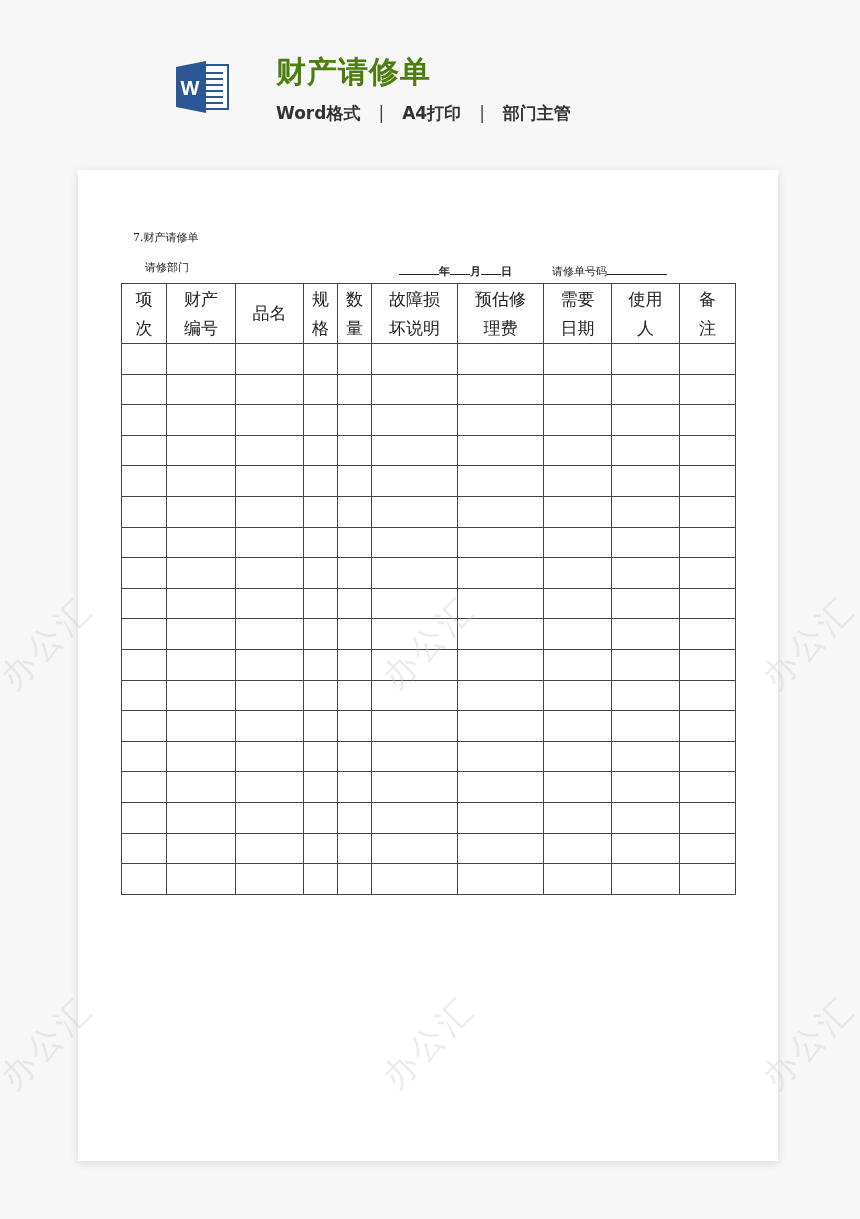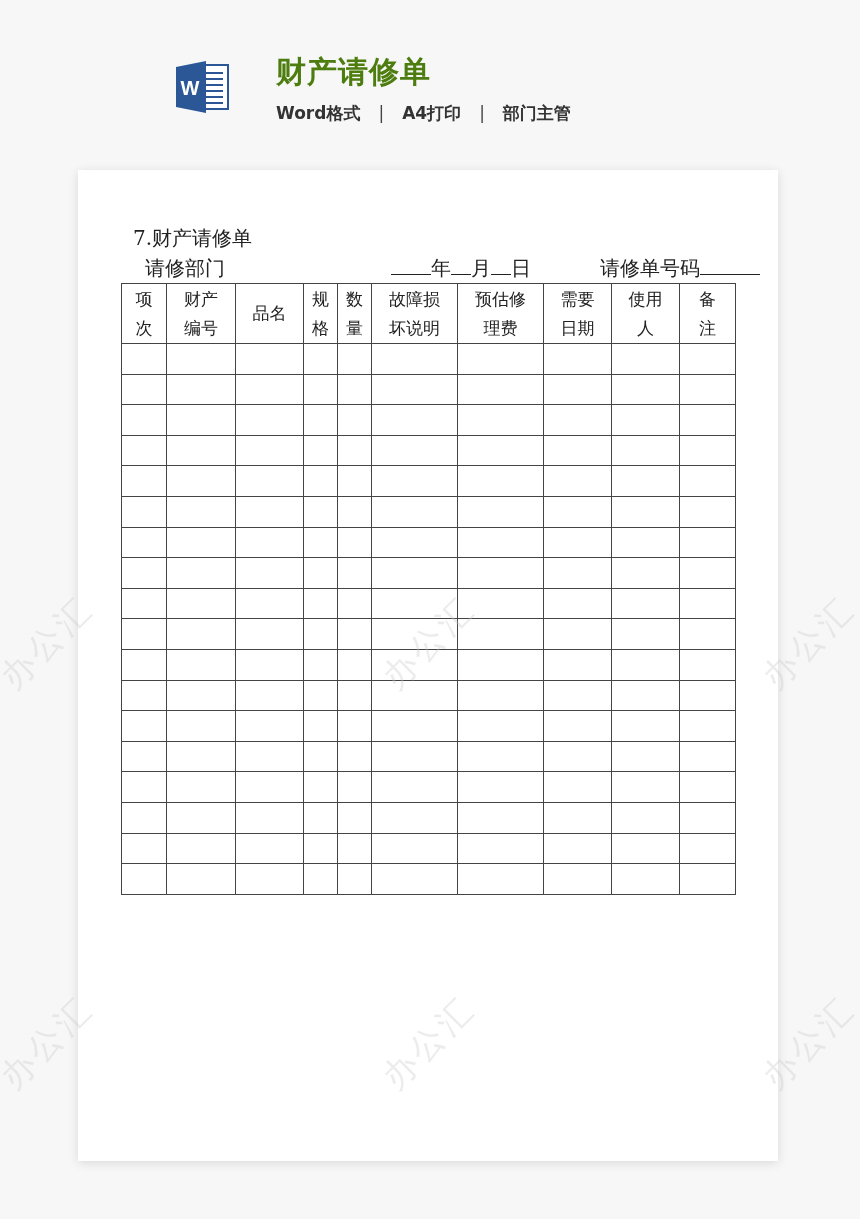--- a/index.html
+++ b/index.html
@@ -17,21 +17,21 @@
     position:absolute; left:276px; top:101px; font-size:17px; font-weight:bold;
     color:#333; line-height:24px; white-space:nowrap;
   }
   .header-sub .sep { display:inline-block; margin:0 18px; font-weight:normal; color:#444; }
   .page {
     position:absolute; left:78px; top:170px; width:700px; height:991px; background:#fff;
     box-shadow:0 2px 10px rgba(0,0,0,0.12);
   }
   .doc-text {
     position:absolute; font-family:"DejaVu Serif", "Liberation Serif", serif;
-    font-size:20px; color:#222; white-space:nowrap; line-height:22px;
+    font-size:11px; color:#222; white-space:nowrap; line-height:22px;
   }
   .blank { display:inline-block; border-bottom:1px solid #222; height:17px; vertical-align:baseline; }
   table.form {
     position:absolute; left:43px; top:113px; border-collapse:collapse; table-layout:fixed;
     font-family:"DejaVu Serif", "Liberation Serif", serif; font-size:17px; color:#222;
   }
   table.form td, table.form th {
     border:1.2px solid #444; padding:0; text-align:center; vertical-align:middle; font-weight:normal;
   }
   table.form th { height:59px; line-height:29px; }
@@ -61,25 +61,25 @@
 <div class="header-title">财产请修单</div>
 <div class="header-sub">
   <span>Word格式</span><span class="sep">|</span><span>A4打印</span><span class="sep">|</span><span>部门主管</span>
 </div>
 
 <div class="page">
   <div class="doc-text" style="left:55px; top:57px;">7.财产请修单</div>
 
   <div class="doc-text" style="left:67px; top:87px;">请修部门</div>
 
-  <div class="doc-text" style="left:313px; top:87px;">
+  <div class="doc-text" style="left:321px; top:87px;font-weight:bold;">
     <span class="blank" style="width:40px;"></span><span>年</span><span class="blank" style="width:20px;"></span><span>月</span><span class="blank" style="width:20px;"></span><span>日</span>
   </div>
 
-  <div class="doc-text" style="left:474px; top:87px;margin-left:48px;">
+  <div class="doc-text" style="left:474px; top:87px;">
     <span>请修单号码</span><span class="blank" style="width:60px;"></span>
   </div>
 
   <table class="form">
     <colgroup>
       <col style="width:45px">
         <col style="width:69px">
         <col style="width:68px">
         <col style="width:34px">
         <col style="width:34px">

